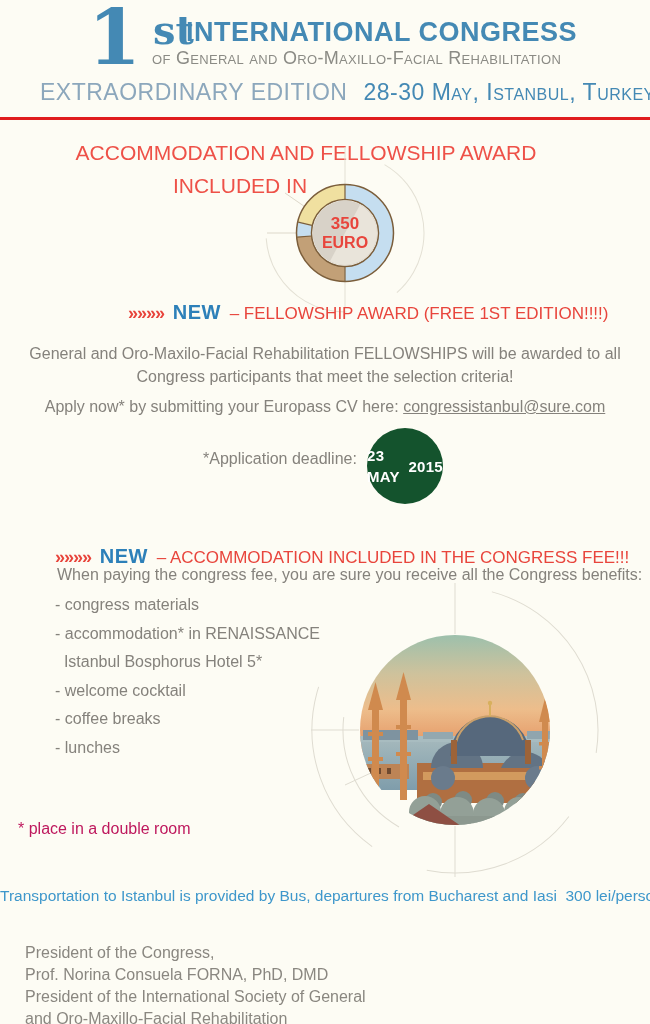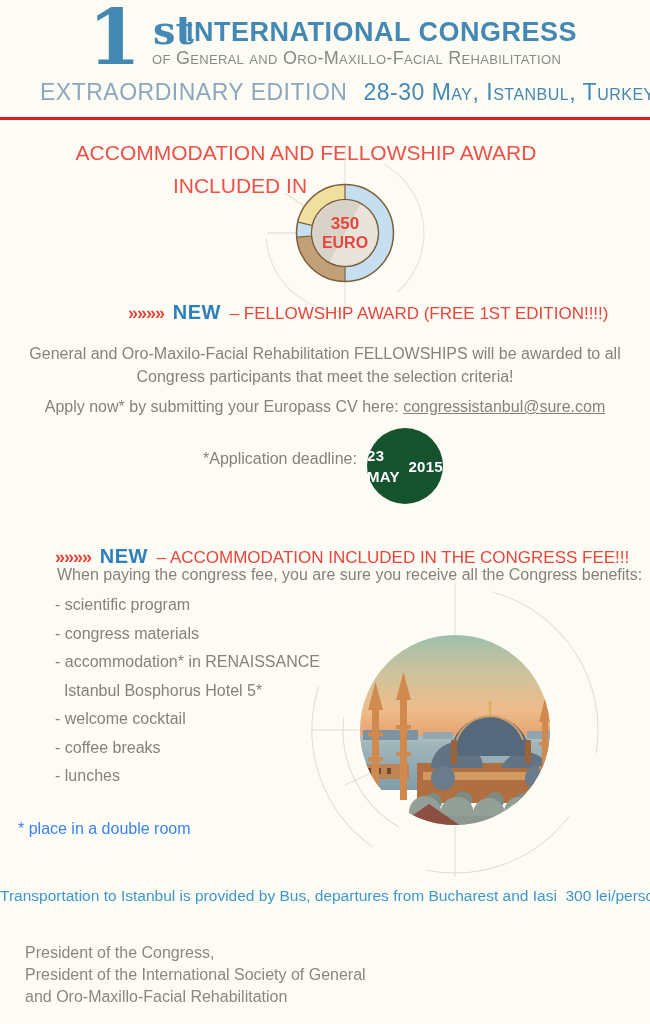--- a/index.html
+++ b/index.html
@@ -41,21 +41,21 @@
   .apply-line{left:0; top:398px; width:650px; text-align:center; font-size:16px; color:#85827c;}
   .apply-line a{color:#85827c; text-decoration:underline;}
   .deadline-label{left:203px; top:450px; font-size:16px; color:#85827c;}
   .deadline-circle{left:367px; top:428px; width:76px; height:76px; border-radius:50%;
     background:#14532d; color:#fff; display:flex; flex-direction:row; justify-content:center;
     align-items:center; font-size:15px; line-height:21px; font-weight:bold; letter-spacing:.3px;}
 
   .accommodation-intro{left:57px; top:566px; font-size:16px; color:#85827c;}
   .benefits-list{left:55px; top:591px; font-size:16px; color:#85827c;}
   .benefit{white-space:pre; line-height:28.5px;}
-  .footnote{left:18px; top:820px; font-size:16px; color:#3b82f6;}
+  .footnote{left:18px; top:820px; font-size:16px; color:#be185d;}
 
   .photo-wrap{left:305px; top:580px;}
 
   .transport-note{left:0; top:887px; width:650px; text-align:center; font-size:15.5px;
     color:#3e97cb; white-space:pre;}
   .signature{left:25px; top:926px; font-size:16px; line-height:22px; color:#8a8780;margin-top:16px;}
 </style>
 </head>
 <body>
 
@@ -118,21 +118,20 @@
     <div>2015</div>
   </div>
 
   <div class="abs section-heading heading-accommodation">
     <span class="chev">»»»»</span>
     <span class="new">NEW</span>
     <span class="rest">– ACCOMMODATION INCLUDED IN THE CONGRESS FEE!!!</span>
   </div>
   <div class="abs accommodation-intro">When paying the congress fee, you are sure you receive all the Congress benefits:</div>
   <div class="abs benefits-list">
-    <div class="benefit">- scientific program</div>
     <div class="benefit">- congress materials</div>
     <div class="benefit">- accommodation* in RENAISSANCE</div>
     <div class="benefit">  Istanbul Bosphorus Hotel 5*</div>
     <div class="benefit">- welcome cocktail</div>
     <div class="benefit">- coffee breaks</div>
     <div class="benefit">- lunches</div>
   </div>
   <div class="abs footnote">* place in a double room</div>
 
   <svg class="abs photo-wrap" width="300" height="300" viewBox="0 0 300 300">
@@ -212,17 +211,18 @@
       <circle cx="214" cy="232" r="15" fill="#93a097"></circle>
       <circle cx="240" cy="230" r="13" fill="#93a097"></circle>
       <rect x="55" y="236" width="190" height="12" fill="#8c988f"></rect>
       <polygon points="92,246 124,224 156,246" fill="#8e4f43"></polygon>
     </g>
   </svg>
 
   <div class="abs transport-note">Transportation to Istanbul is provided by Bus, departures from Bucharest and Iasi  300 lei/person!</div>
   <div class="abs signature">
     <div>President of the Congress,</div>
+    <div>Prof. Norina Consuela FORNA, PhD, DMD</div>
     <div>President of the International Society of General</div>
     <div>and Oro-Maxillo-Facial Rehabilitation</div>
   </div>
 
 </div>
 
 </body></html>

